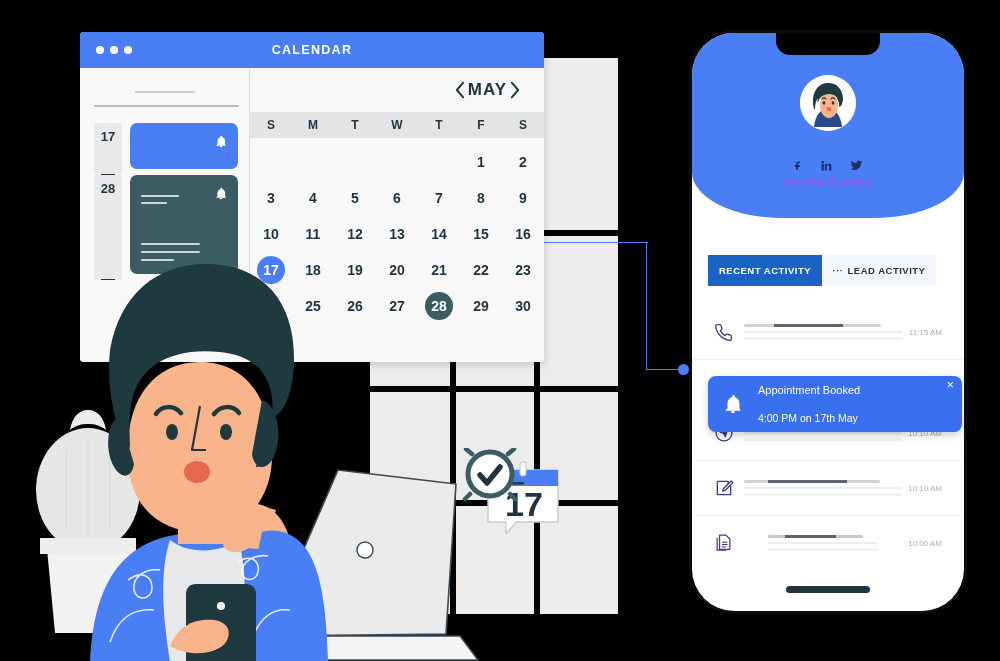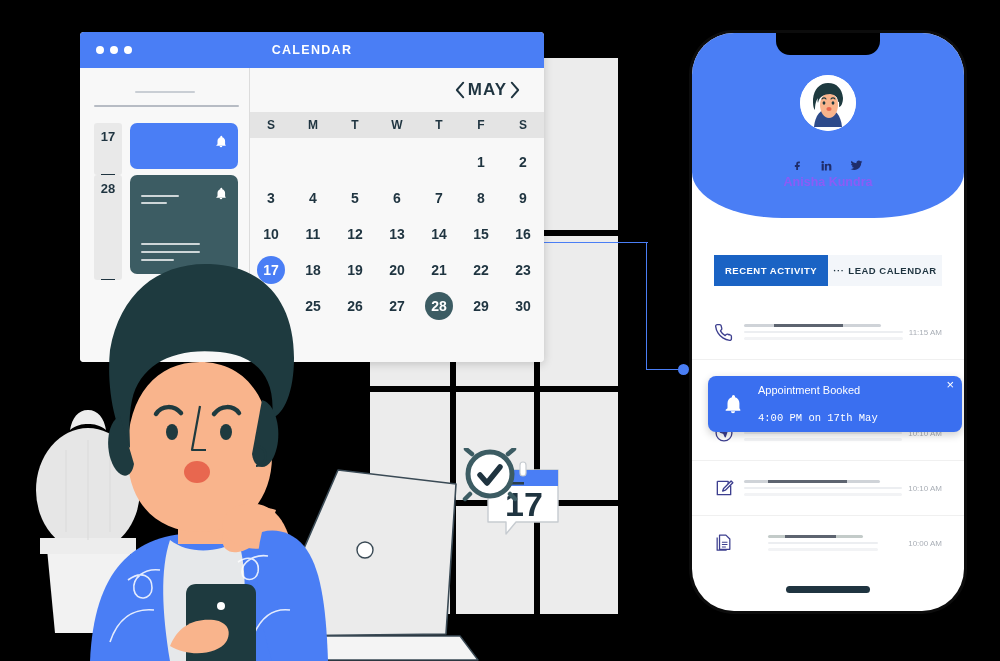--- a/index.html
+++ b/index.html
@@ -56,39 +56,39 @@
          border-radius:0 0 90px 90px/0 0 46px 46px;}
   .notch{position:absolute;left:50%;transform:translateX(-50%);top:0;width:104px;height:22px;
          background:#000;border-radius:0 0 14px 14px;}
   .avatar{position:absolute;left:50%;transform:translateX(-50%);top:42px;width:56px;height:56px;
           border-radius:50%;background:#fff;overflow:hidden;}
   .pname{position:absolute;left:0;right:0;top:106px;text-align:center;color:#8b5cf6;font-size:12.5px;
          font-weight:bold;margin-top:36px;}
   .socials{position:absolute;left:0;right:0;top:126px;display:flex;justify-content:center;gap:16px;}
   .soc{color:#1f2d6b;line-height:0;cursor:pointer;}
 
-  .tabs{position:absolute;left:22px;top:222px;width:228px;height:31px;display:flex;}
+  .tabs{position:absolute;left:16px;top:222px;width:228px;height:31px;display:flex;}
   .tab{flex:1;display:flex;align-items:center;justify-content:center;font-size:9.5px;
        font-weight:bold;letter-spacing:.5px;cursor:pointer;}
   .tab.active{background:#1a63c4;color:#fff;}
   .tab.inactive{background:#f3f6fa;color:#1f3440;gap:4px;}
 
   .acts{position:absolute;left:0;right:0;top:272px;}
   .act{height:54px;display:flex;align-items:center;padding:0 22px;border-bottom:1px solid #f0f0f0;
        position:relative;}
   .aicon{width:26px;color:#3d3f8f;line-height:0;flex:0 0 26px;}
   .alines{flex:1;margin-left:4px;}
   .al{height:2.5px;border-radius:2px;margin:4px 0;}
   .atime{font-size:8px;color:#a9aeb6;margin-left:6px;white-space:nowrap;}
 
   .notif{position:absolute;left:16px;top:343px;width:240px;height:56px;background:#3a6ff0;
          border-radius:8px;display:flex;align-items:center;padding-left:14px;
          box-shadow:0 3px 9px rgba(0,0,0,.2);}
   .ntext .nt1{color:#fff;font-size:11px;font-weight:normal;}
-  .ntext .nt2{color:#fff;font-size:10.5px;margin-top:16px;font-family:Liberation Mono, monospace;}
+  .ntext .nt2{color:#fff;font-size:10.5px;margin-top:16px;}
   .nclose{position:absolute;right:8px;top:2px;color:#fff;font-size:13px;cursor:pointer;line-height:1;}
   .homebar{position:absolute;left:50%;transform:translateX(-50%);bottom:18px;width:84px;height:7px;
            border-radius:4px;background:#1f3440;}
 
   
   .illus{position:absolute;left:0;top:250px;width:480px;height:411px;}
   .minical{position:absolute;left:458px;top:448px;width:122px;height:110px;}
 </style>
 </head>
 <body>
@@ -327,21 +327,21 @@
           </svg>
       </span>
     </div>
 
     <div class="tabs">
       <div class="tab active">
         <span>RECENT ACTIVITY</span>
       </div>
       <div class="tab inactive">
         <span>···</span>
-        <span>LEAD CALENDAR</span>
+        <span>LEAD ACTIVITY</span>
       </div>
     </div>
 
     <div class="acts">
       <div class="act">
         <span class="aicon">
           <svg width="19" height="19" viewBox="0 0 24 24" fill="none" stroke="#3d3f8f" stroke-width="1.7" stroke-linecap="round" stroke-linejoin="round">
               <path d="M22 16.9v3a2 2 0 0 1-2.2 2 19.8 19.8 0 0 1-8.6-3.1 19.5 19.5 0 0 1-6-6A19.8 19.8 0 0 1 2.1 4.2 2 2 0 0 1 4.1 2h3a2 2 0 0 1 2 1.7c.1 1 .4 1.9.7 2.8a2 2 0 0 1-.5 2.1L8.1 9.9a16 16 0 0 0 6 6l1.3-1.3a2 2 0 0 1 2.1-.4c.9.3 1.8.6 2.8.7a2 2 0 0 1 1.7 2z"></path>
             </svg>
         </span>

